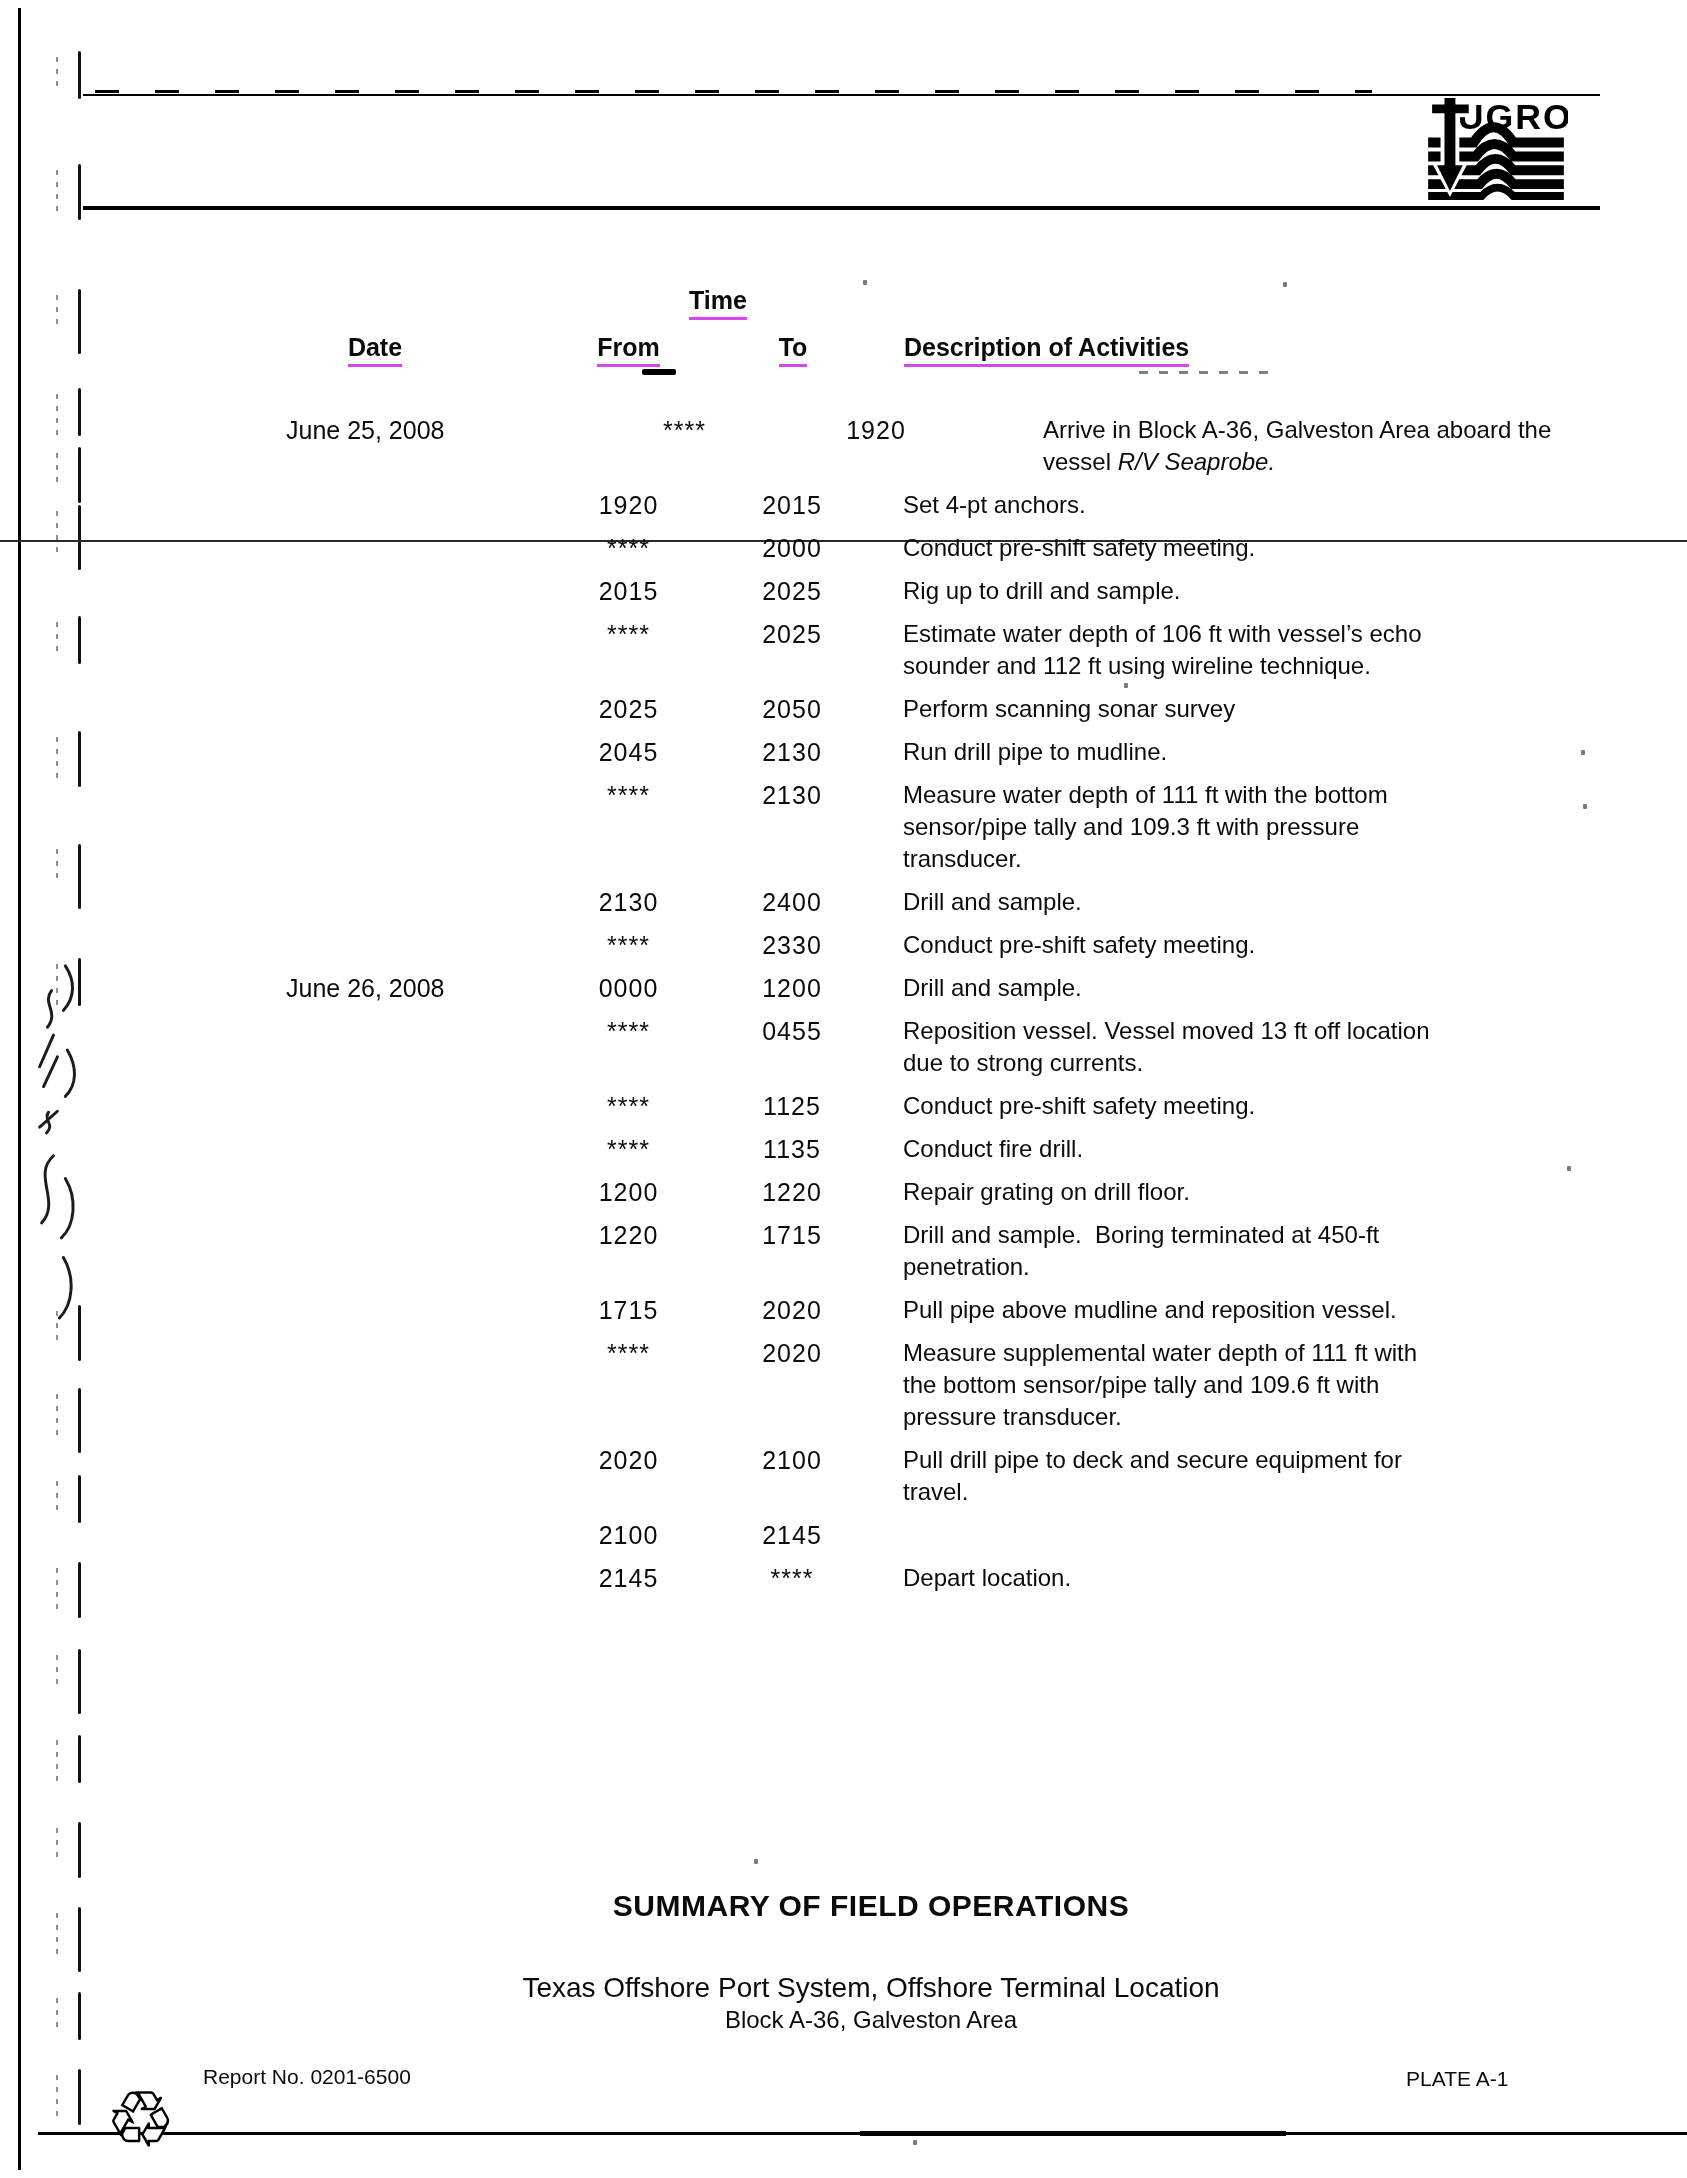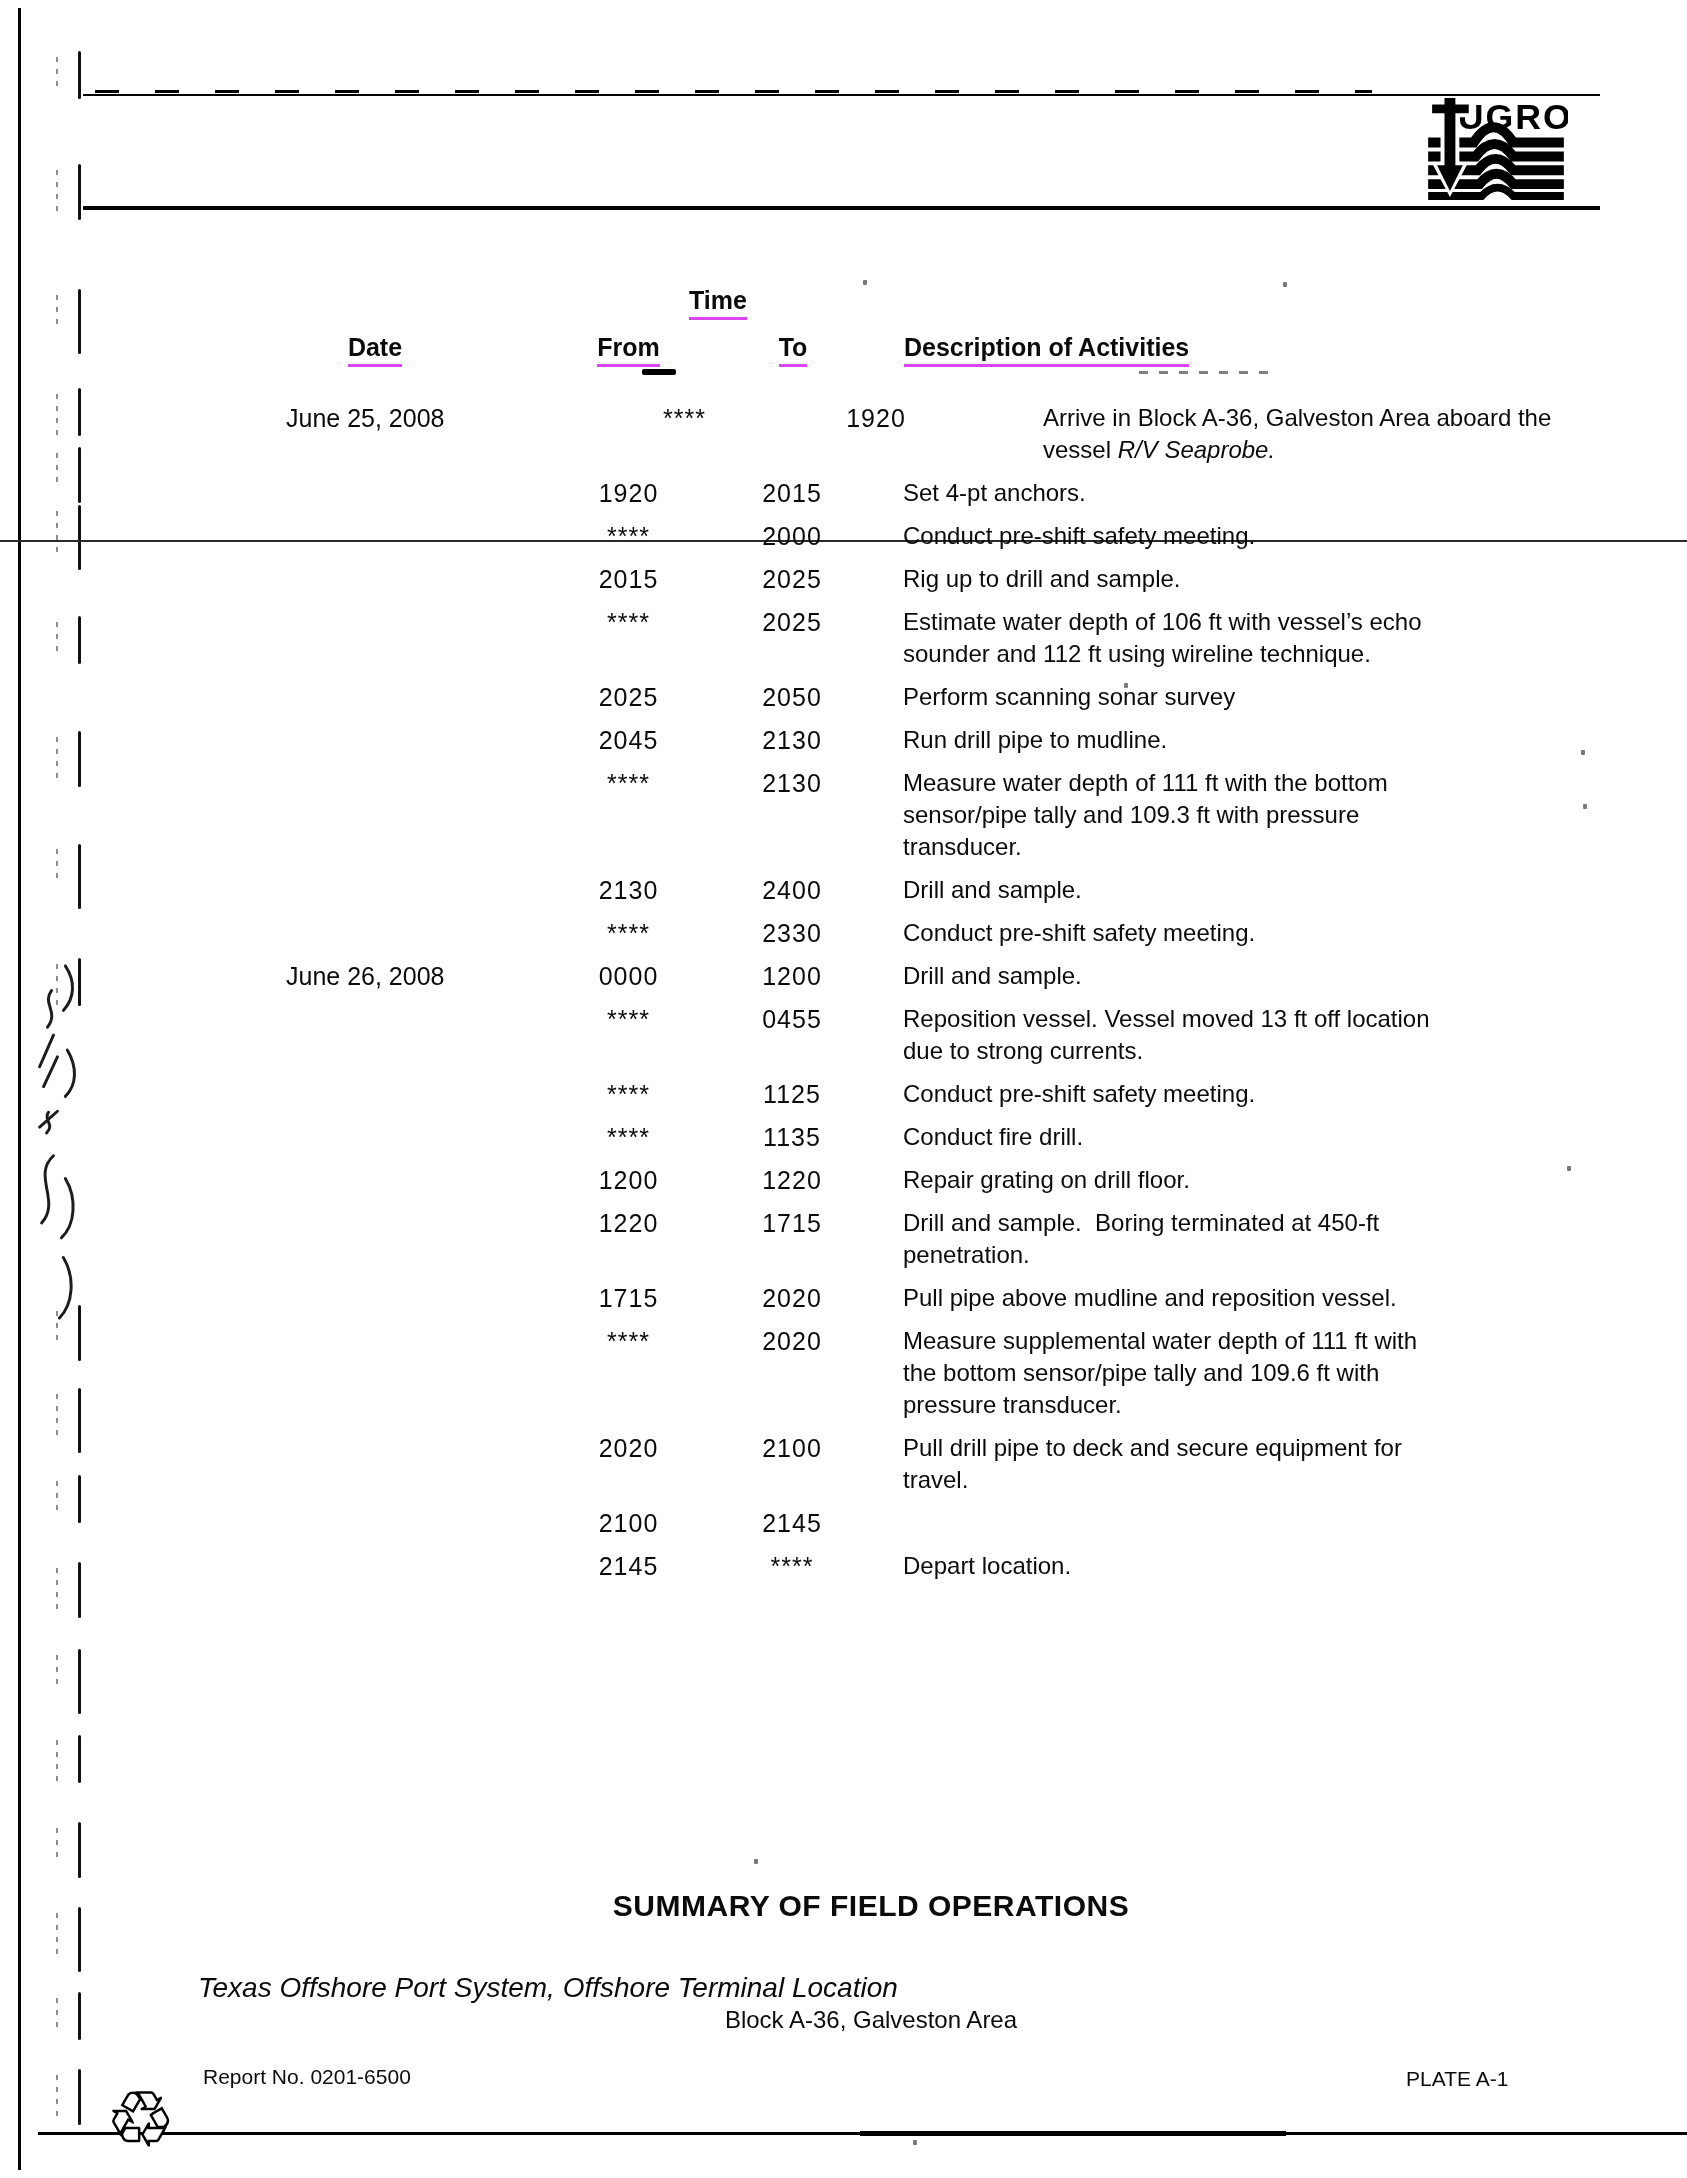--- a/index.html
+++ b/index.html
@@ -28,29 +28,29 @@
   .hdr-from{left:554px; top:333px; width:149px; text-align:center;}
   .hdr-to{left:704px; top:333px; width:178px; text-align:center;}
   .hdr-desc{left:904px; top:333px;}
   .smudge-from{position:absolute; left:642px; top:369px; width:34px; height:6px; background:#000; border-radius:2px;}
   .dots-desc{position:absolute; left:1139px; top:371px; width:139px; height:3px; opacity:.5;
     background:repeating-linear-gradient(90deg,#000 0 9px,transparent 9px 20px);}
   
   .rows{position:absolute; left:286px; top:402px; width:1232px;}
   .row{display:grid; grid-template-columns:178px 90px 149px 178px 22px 614px;
     margin-top:11px; font-size:24px; line-height:32px; align-items:start;}
-  .row:first-child{margin-top:0;gap:28px;}
+  .row:first-child{margin-top:12px;gap:28px;}
   .c-date{grid-column:1; font-size:25px;}
   .c-from{grid-column:3; text-align:center; font-size:25px; letter-spacing:1px;}
   .c-to{grid-column:4; text-align:center; font-size:25px; letter-spacing:1px;}
   .c-desc{grid-column:6; white-space:pre-wrap;}
   
   .summary-title{position:absolute; left:198px; top:1889px; width:1346px; text-align:center;
     font-size:30px; font-weight:bold; letter-spacing:0.5px;}
-  .subtitle1{position:absolute; left:198px; top:1972px; width:1346px; text-align:left; font-size:28px;font-style:italic;}
+  .subtitle1{position:absolute; left:198px; top:1972px; width:1346px; text-align:center; font-size:28px;}
   .subtitle2{position:absolute; left:198px; top:2006px; width:1346px; text-align:center; font-size:24px;}
   .report-no{position:absolute; left:203px; top:2065px; font-size:21px;}
   .plate{position:absolute; left:1406px; top:2067px; width:139px; text-align:left; font-size:21px;}
   .rule-bottom{position:absolute; left:38px; top:2132px; width:1649px; height:3px; background:#000;}
   .rule-bottom::after{content:""; position:absolute; left:822px; top:-1px; width:426px; height:5px; background:#000;}
   .recycle{position:absolute; left:107px; top:2082px; font-size:75px; line-height:75px;
     font-family:"DejaVu Sans", sans-serif; color:#fff; -webkit-text-stroke:2.5px #000;}
 </style>
 </head>
 <body>

